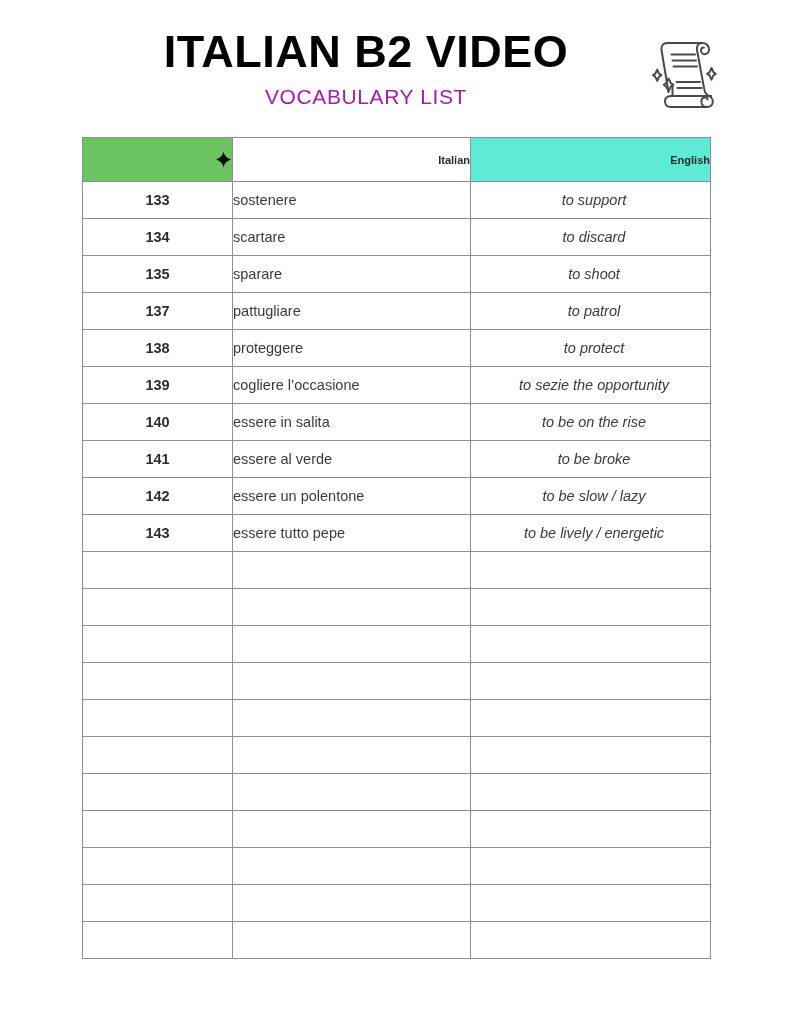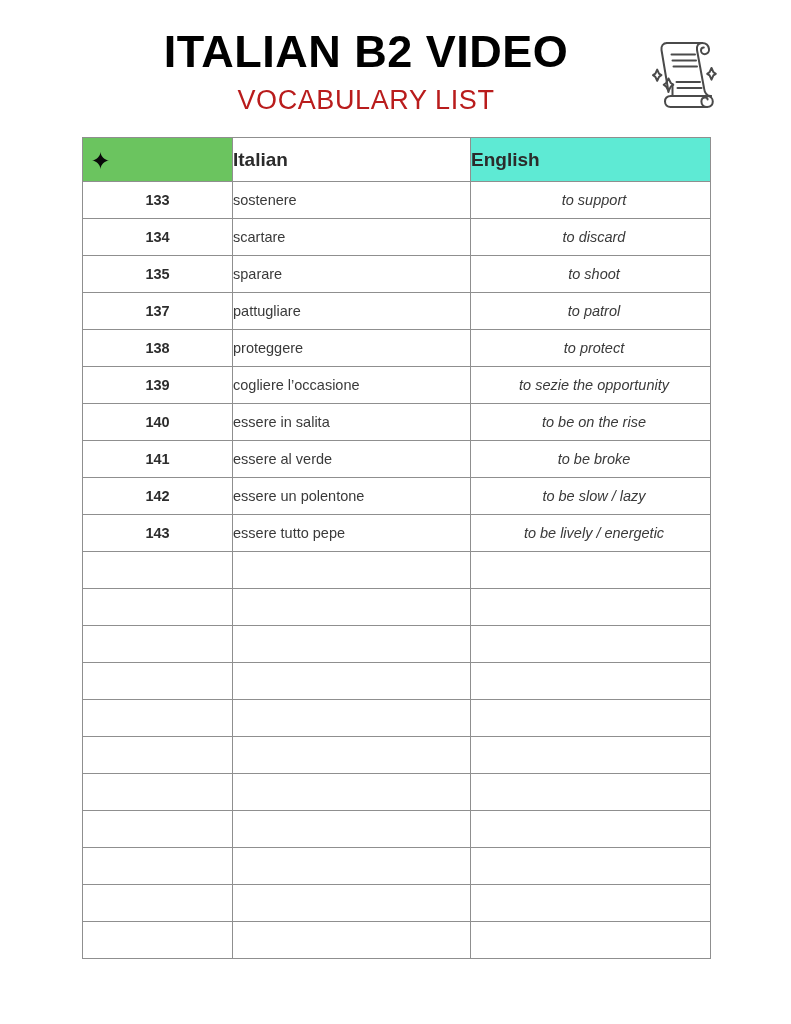--- a/index.html
+++ b/index.html
@@ -46,24 +46,24 @@
     font-weight: 700;
     letter-spacing: 0.5px;
     color: #000000;
     line-height: 1.05;
     margin: 0;
     white-space: nowrap;
   }
 
   .sub-title {
     font-family: "Liberation Sans", "DejaVu Sans", sans-serif;
-    font-size: 27px;
+    font-size: 21px;
     font-weight: 300;
     letter-spacing: 0.6px;
-    color: #b91c1c;
+    color: #a21caf;
     margin: 10px 0 0 0;
     white-space: nowrap;
   }
 
   .scroll-icon {
     position: absolute;
     left: 645px;
     top: 26px;
     width: 78px;
     height: 86px;
@@ -87,24 +87,24 @@
   .vocab-table th,
   .vocab-table td {
     border: 1px solid #8f8f8f;
     padding: 0;
     vertical-align: middle;
   }
 
   
   .vocab-table thead th {
     height: 43px;
-    font-size: 19px;
+    font-size: 11px;
     font-weight: 700;
     color: #2b2b2b;
-    text-align: left;
+    text-align: right;
   }
   th.head-star {
     background: #6bc45f;
     text-align: left;
     padding-left: 9px;
   }
   th.head-ita {
     background: #ffffff;
   }
   th.head-eng {

